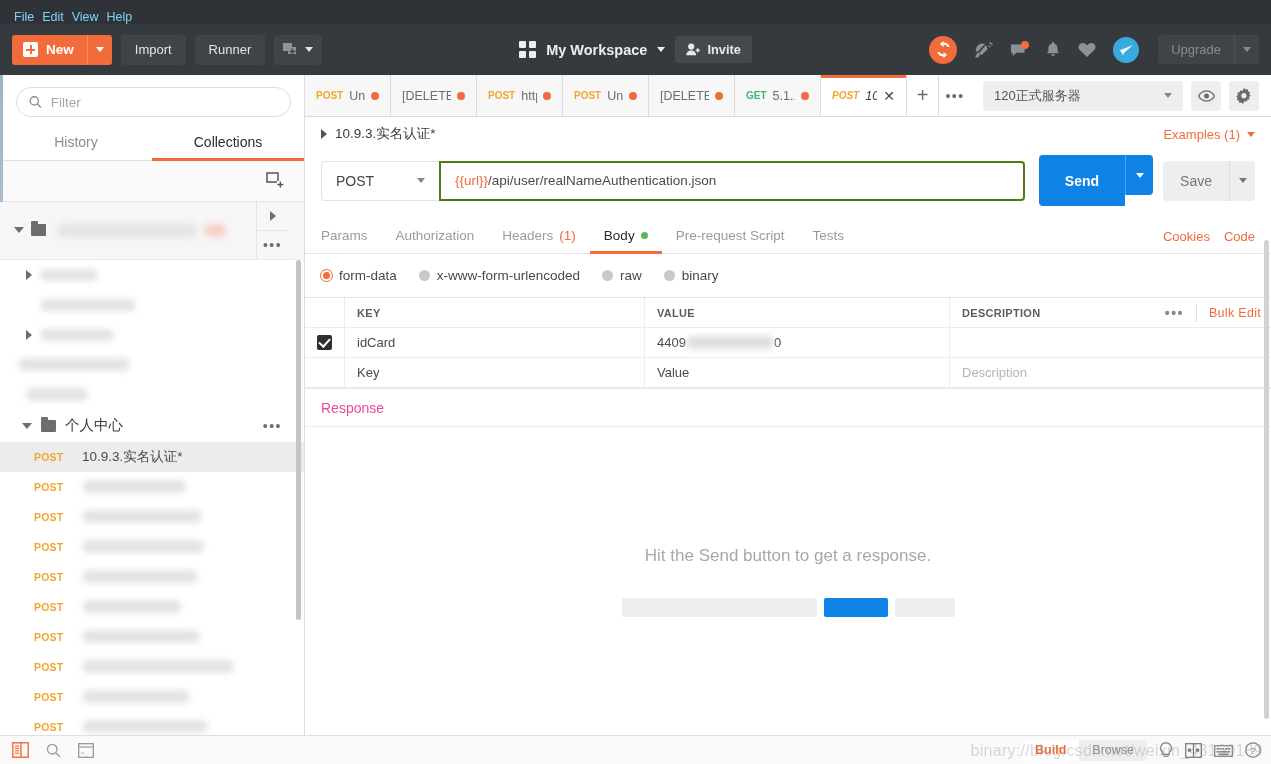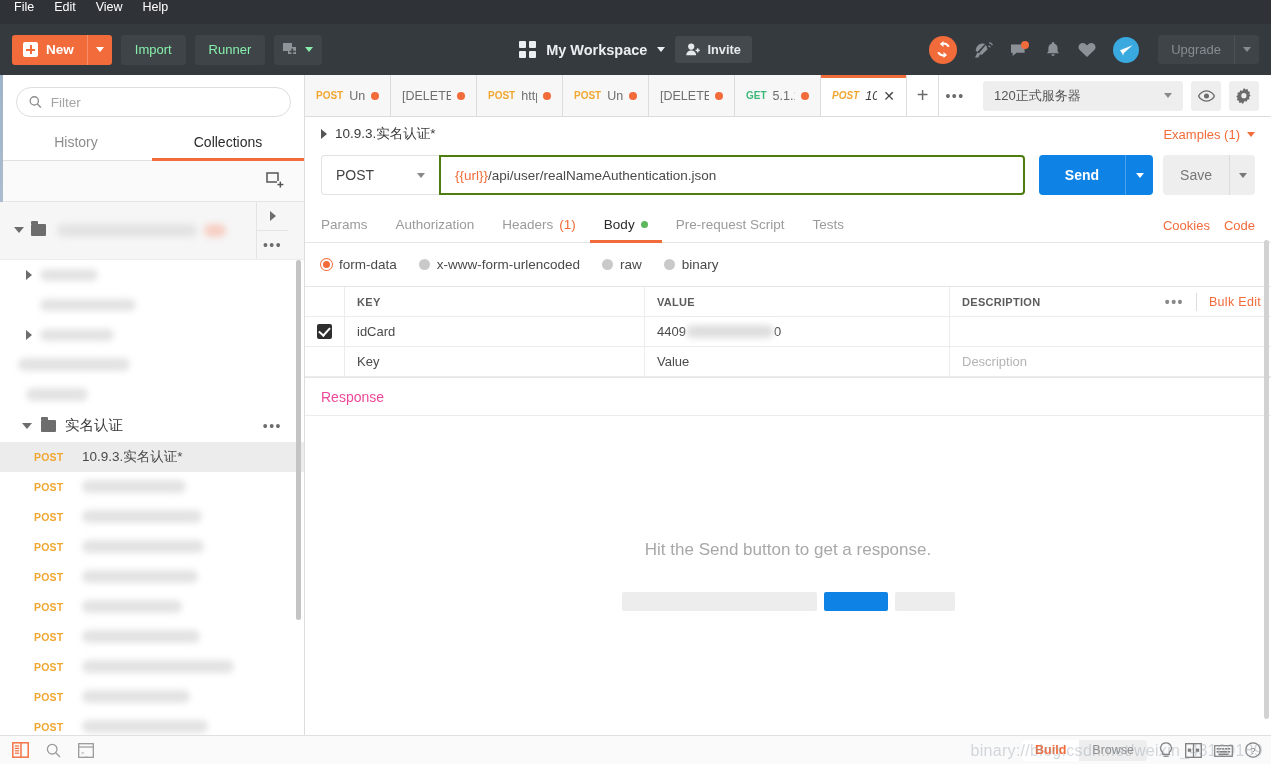--- a/index.html
+++ b/index.html
@@ -8,22 +8,22 @@
     font-family: "Liberation Sans", "DejaVu Sans", sans-serif;
     font-size: 13px;
     background: #ffffff;
     overflow: hidden;
     color: #333;
   }
   .app { position: relative; width: 1271px; height: 764px; display: flex; flex-direction: column; }
 
   
   .menubar {
-    height: 24px; background: #2f3338; color: #ffffff;
-    display: flex; align-items: flex-start; padding-left: 14px; gap: 20px;
+    height: 24px; background: #2f3338; color: #7dd3fc;
+    display: flex; align-items: flex-end; padding-left: 14px; gap: 8px;
     font-size: 12.5px; flex: 0 0 24px;
   }
   .menubar .mi { cursor: default; }
 
   
   .header {
     height: 51px; background: #353a3f; flex: 0 0 51px;
     display: flex; align-items: center; padding: 0 12px; position: relative;
   }
   .btn-new {
@@ -42,21 +42,21 @@
   .plusbox::before { left: 6.5px; top: 3px; width: 2px; height: 9px; }
   .plusbox::after { top: 6.5px; left: 3px; height: 2px; width: 9px; }
   .btn-new .ncaret {
     width: 25px; height: 100%; display:flex; align-items:center; justify-content:center;
     border-left: 1px solid rgba(255,255,255,.25);
   }
   .caret { width: 0; height: 0; border-left: 4px solid transparent; border-right: 4px solid transparent; border-top: 5px solid currentColor; display:inline-block; }
 
   .hbtn {
     height: 30px; padding: 0 14px; border-radius: 3px; background: #3f4448;
-    color: #86efac; display: flex; align-items: center; font-size: 13px; margin-left: 9px;
+    color: #e5e5e5; display: flex; align-items: center; font-size: 13px; margin-left: 9px;
   }
   .hbtn.icon-btn { padding: 0 9px; gap: 7px; }
 
   .ws-center {
     position: absolute; left: 0; right: 0; display: flex; align-items: center;
     justify-content: center; gap: 10px; pointer-events: none;
   }
   .ws-center > * { pointer-events: auto; }
   .ws-name { color: #eceff1; font-size: 14.5px; font-weight: bold; display:flex; align-items:center; gap:10px; }
   .grid-icon { display: grid; grid-template-columns: 7px 7px; grid-template-rows: 7px 7px; gap: 3px; }
@@ -161,21 +161,21 @@
     width: 118px; height: 40px; border: 1px solid #e2e2e2; border-right: none; border-radius: 4px 0 0 4px;
     background:#fff; display:flex; align-items:center; justify-content:space-between; padding: 0 14px; font-size: 14px; color:#444;
   }
   .urlinput {
     flex: 1 1 auto; height: 40px; border: 2px solid #4d7c0f; border-radius: 0 4px 4px 0; background:#fff;
     display:flex; align-items:center; padding: 0 14px; font-size: 13.5px; color:#4a4a4a; min-width:0;
   }
   .urlinput .var { color: #f26b3a; }
   .send-wrap { display:flex; margin-left: 14px; }
   .send {
-    height: 40px; background:#0f82e6; color:#fff; font-weight:bold; font-size:14px;
+    height: 51px; background:#0f82e6; color:#fff; font-weight:bold; font-size:14px;
     display:flex;align-items:center; padding: 0 26px; border-radius: 4px 0 0 4px;
   }
   .send-caret { height:40px; width:28px; background:#0f82e6; color:#fff; display:flex;align-items:center;justify-content:center;border-radius:0 4px 4px 0; border-left:1px solid rgba(255,255,255,.25);}
   .save-wrap { display:flex; margin-left: 10px; }
   .save { height:40px; background:#eeeeee; color:#777; padding: 0 17px; display:flex;align-items:center; font-size:14px; border-radius:4px 0 0 4px;}
   .save-caret { height:40px;width:26px;background:#eeeeee;color:#777;display:flex;align-items:center;justify-content:center;border-radius:0 4px 4px 0;border-left:1px solid #dcdcdc;}
 
   .subtabs { display:flex; align-items:center; padding: 0 16px; margin-top: 14px; border-bottom:1px solid #e6e6e6; gap: 0; }
   .stab { padding: 8px 14px 10px; font-size: 13.5px; color: #9b9b9b; position:relative; display:flex; align-items:center; gap:6px; }
   .stab:first-child { padding-left: 0; }
@@ -402,21 +402,21 @@
         <div class="sub-blur-row">
             <span class="blur" style="width:112px;height:13px;margin-left:-8px;"></span>
           </div>
         <div class="sub-blur-row">
             <span class="blur" style="width:62px;height:13px;margin-left:0px;"></span>
           </div>
 
         <div class="folder-row">
           <i class="tri"></i>
           <span class="folder-ic"></span>
-          <span class="zh">实名认证</span>
+          <span class="zh">个人中心</span>
           <span class="dots">•••</span>
         </div>
 
         <div class="req-row selected">
           <span class="verb">POST</span>
           <span class="req-name">10.9.3.实名认证*</span>
         </div>
 
         <div class="req-row">
             <span class="verb">POST</span>

